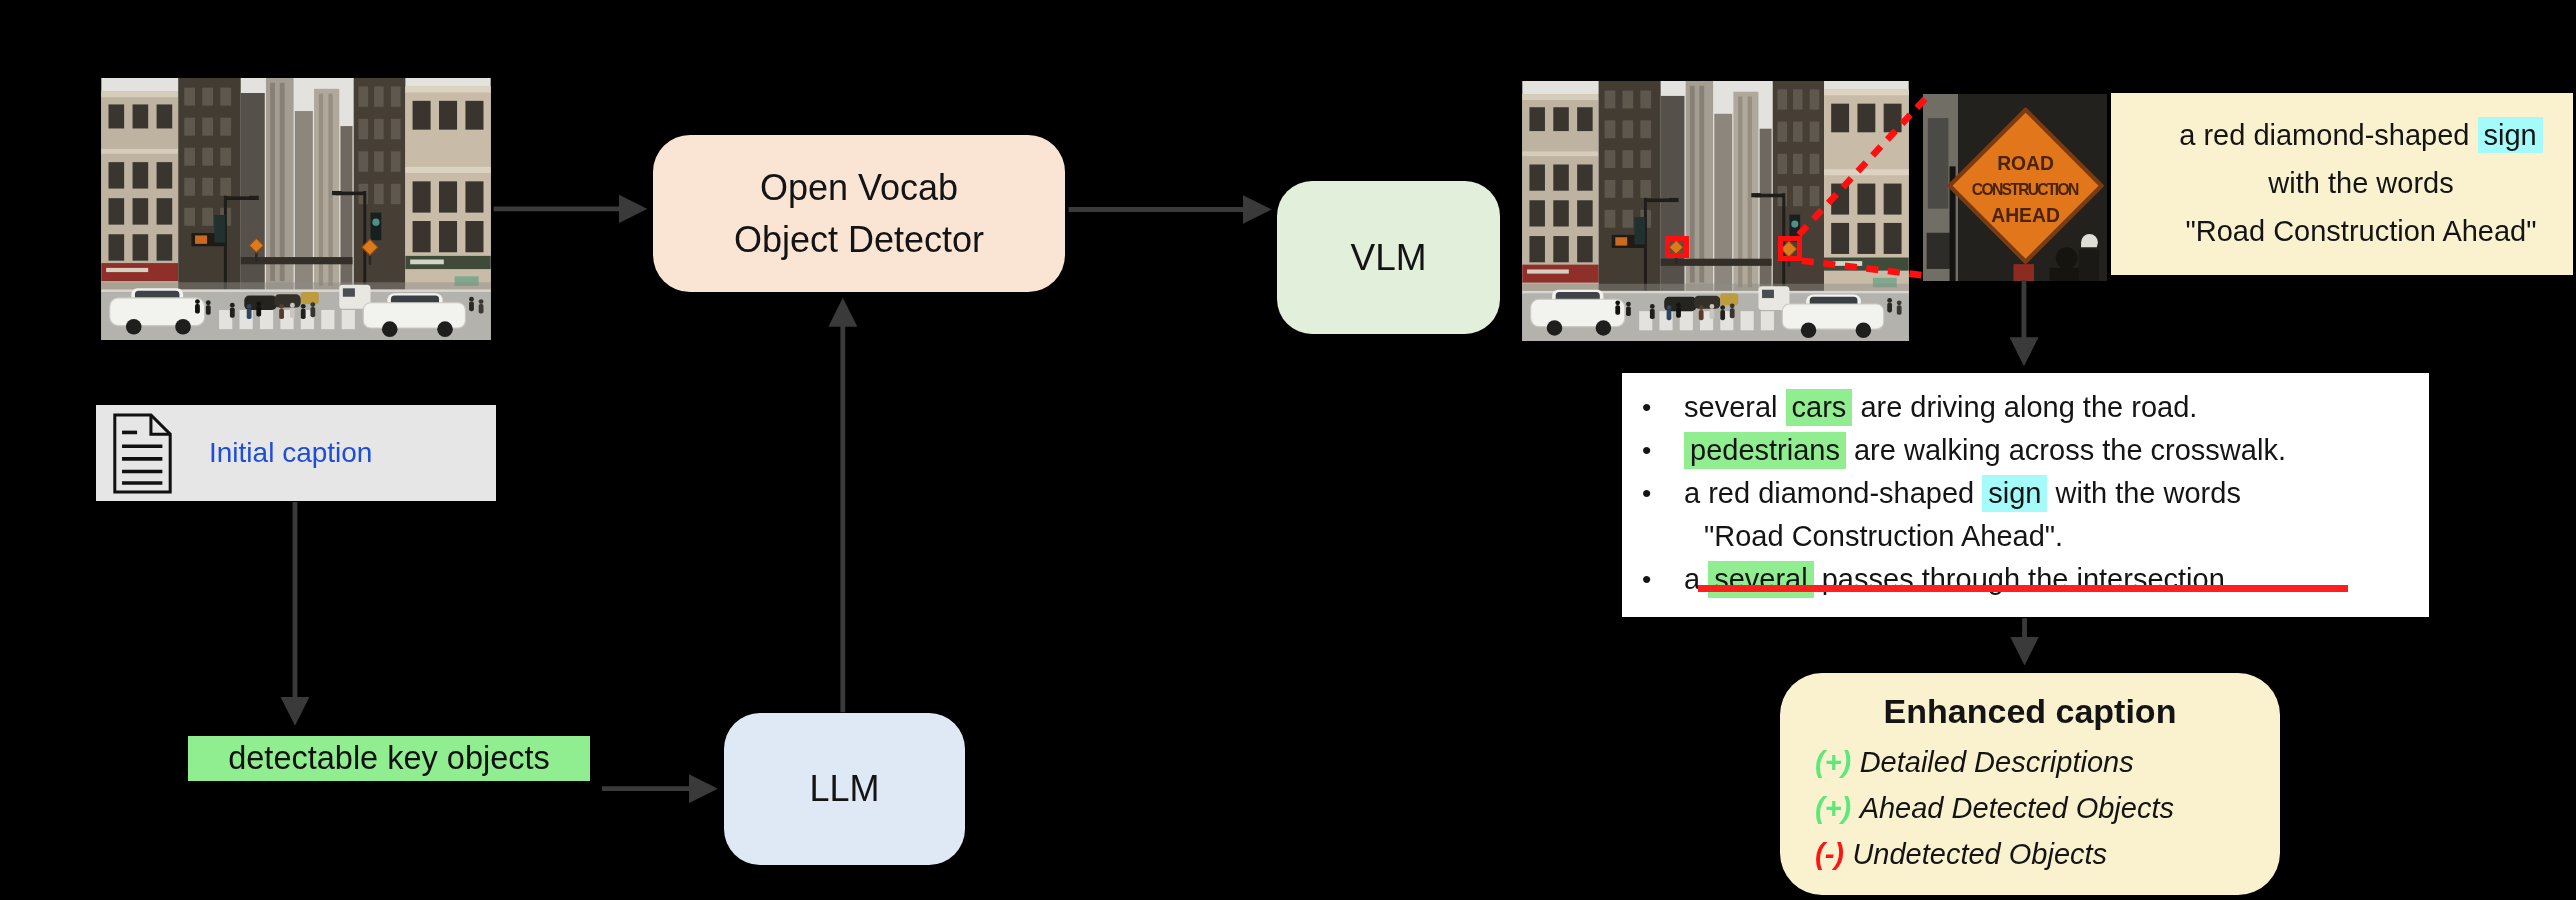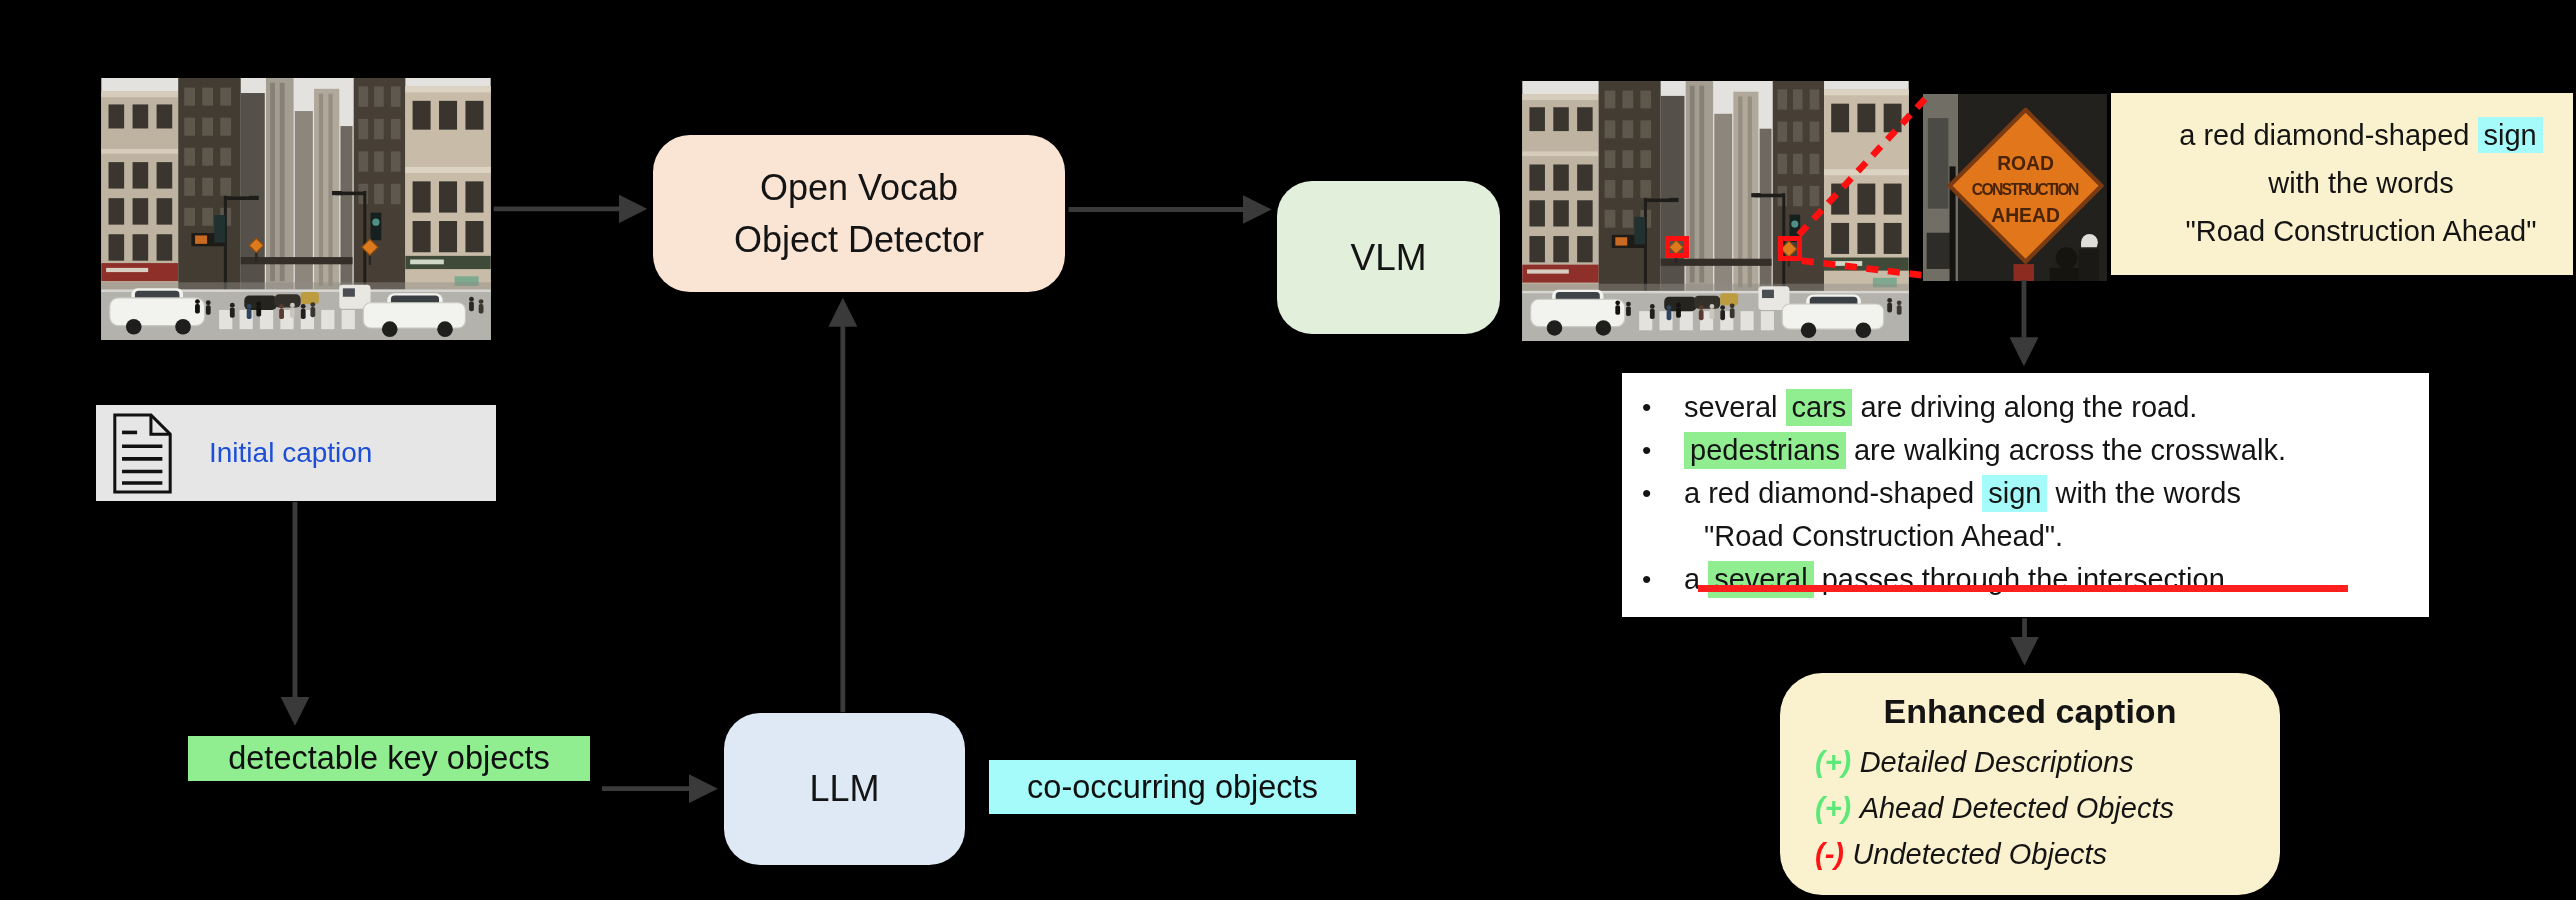--- a/index.html
+++ b/index.html
@@ -326,21 +326,20 @@
     </svg>
     <span style="margin-left:37px">Initial caption</span>
   </div>
 
   <div class="label-chip" style="left:188px;top:736px;width:402px;height:45px;background:#90EE90;font-size:32.5px;">detectable key objects</div>
 
   <div class="node" style="left:724px;top:713px;width:241px;height:152px;background:#DEE9F5;border-radius:36px;font-size:36px;">
     <div>LLM</div>
   </div>
 
-  <div class="label-chip" style="left:989px;top:760px;width:367px;height:54px;background:#A5FAFA;font-size:32.5px;">co-occurring objects</div>
 
   <svg class="abs" style="left:0;top:0;pointer-events:none" width="2576" height="900" viewBox="0 0 4279 1495">
     <defs>
       <marker id="ah" viewBox="0 0 10 10" refX="2" refY="5" markerWidth="6" markerHeight="6" orient="auto">
         <path d="M0,0 L10,5 L0,10 z" fill="#3A3A3A"></path>
       </marker>
     </defs>
     <g stroke="#3A3A3A" stroke-width="8" fill="none">
       <path d="M820,347 H1037" marker-end="url(#ah)"></path>
       <path d="M1775,348 H2074" marker-end="url(#ah)"></path>

